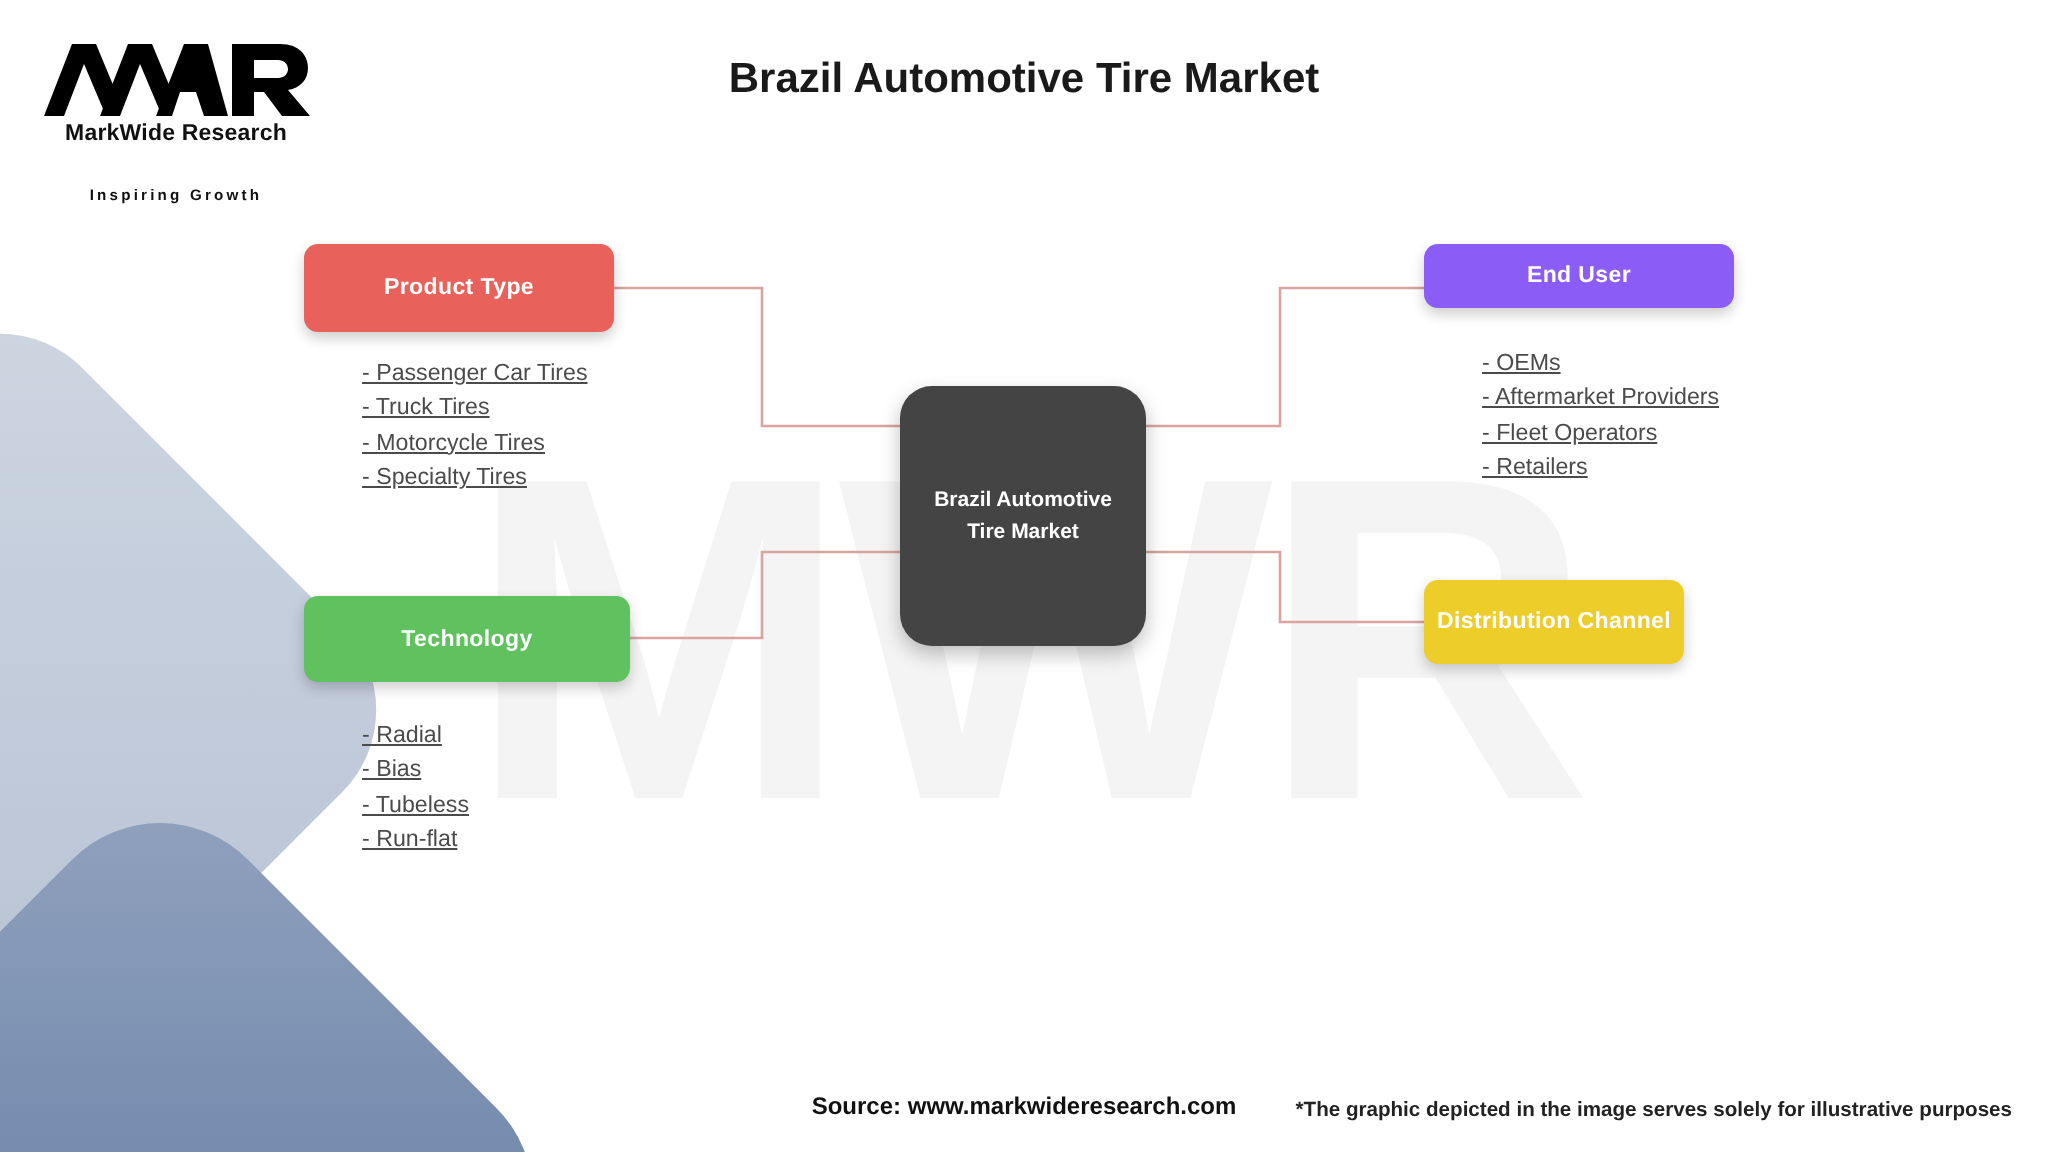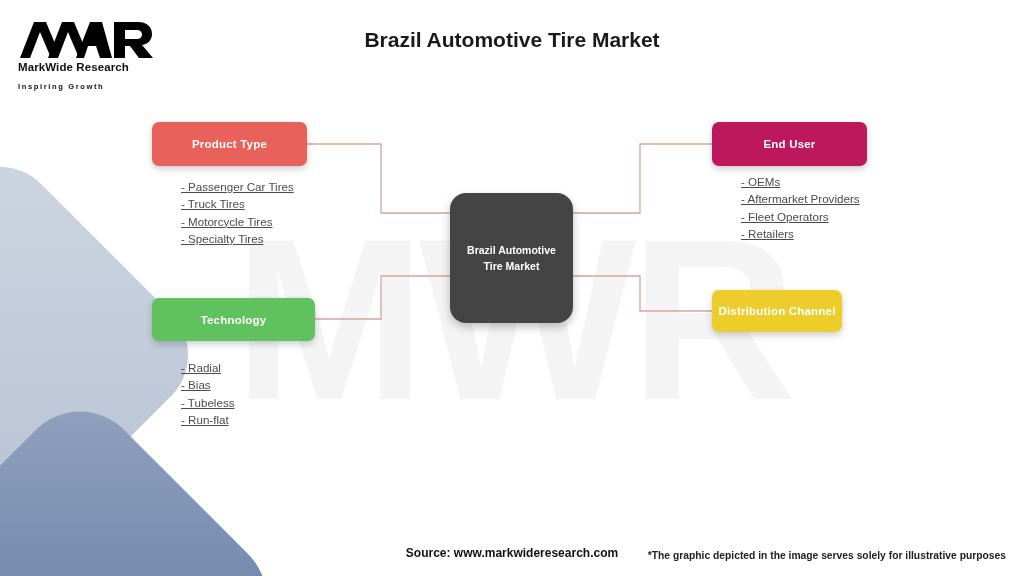--- a/index.html
+++ b/index.html
@@ -64,41 +64,41 @@
     color: #f4f4f4;
     user-select: none;
   }
 
   
   .logo {
     position: absolute;
     left: 18px;
     top: 18px;
     width: 140px;
-    text-align: left;
+    text-align: center;
   }
   .logo-mark {
     display: block;
     height: 42px;
   }
   .logo-name {
     display: block;
     font-size: 11.5px;
     font-weight: 700;
     color: #111111;
     letter-spacing: 0.1px;
     margin-top: 1px;
   }
   .logo-tag {
     display: block;
     font-size: 7.6px;
     font-weight: 700;
     color: #111111;
     letter-spacing: 1.6px;
-    margin-top: 9px;
+    margin-top: 20px;
   }
 
   
   .page-title {
     position: absolute;
     left: 0;
     top: 28px;
     width: 1024px;
     text-align: center;
     font-size: 21px;
@@ -122,21 +122,21 @@
     align-items: center;
     justify-content: center;
     color: #ffffff;
     font-size: 11.5px;
     font-weight: 700;
     letter-spacing: 0.2px;
     box-shadow: 0 3px 7px rgba(0,0,0,0.20);
   }
   .cat-product  { left: 152px; top: 122px; width: 155px; height: 44px; background: #e8615a; }
   .cat-tech     { left: 152px; top: 298px; width: 163px; height: 43px; background: #5fc25f; }
-  .cat-enduser  { left: 712px; top: 122px; width: 155px; height: 44px; background: #be185d; }
+  .cat-enduser  { left: 712px; top: 122px; width: 155px; height: 32px; background: #8b5cf6; }
   .cat-dist     { left: 712px; top: 290px; width: 130px; height: 42px; background: #edcd2a; }
 
   
   .center-box {
     position: absolute;
     left: 450px;
     top: 193px;
     width: 123px;
     height: 130px;
     border-radius: 16px;

